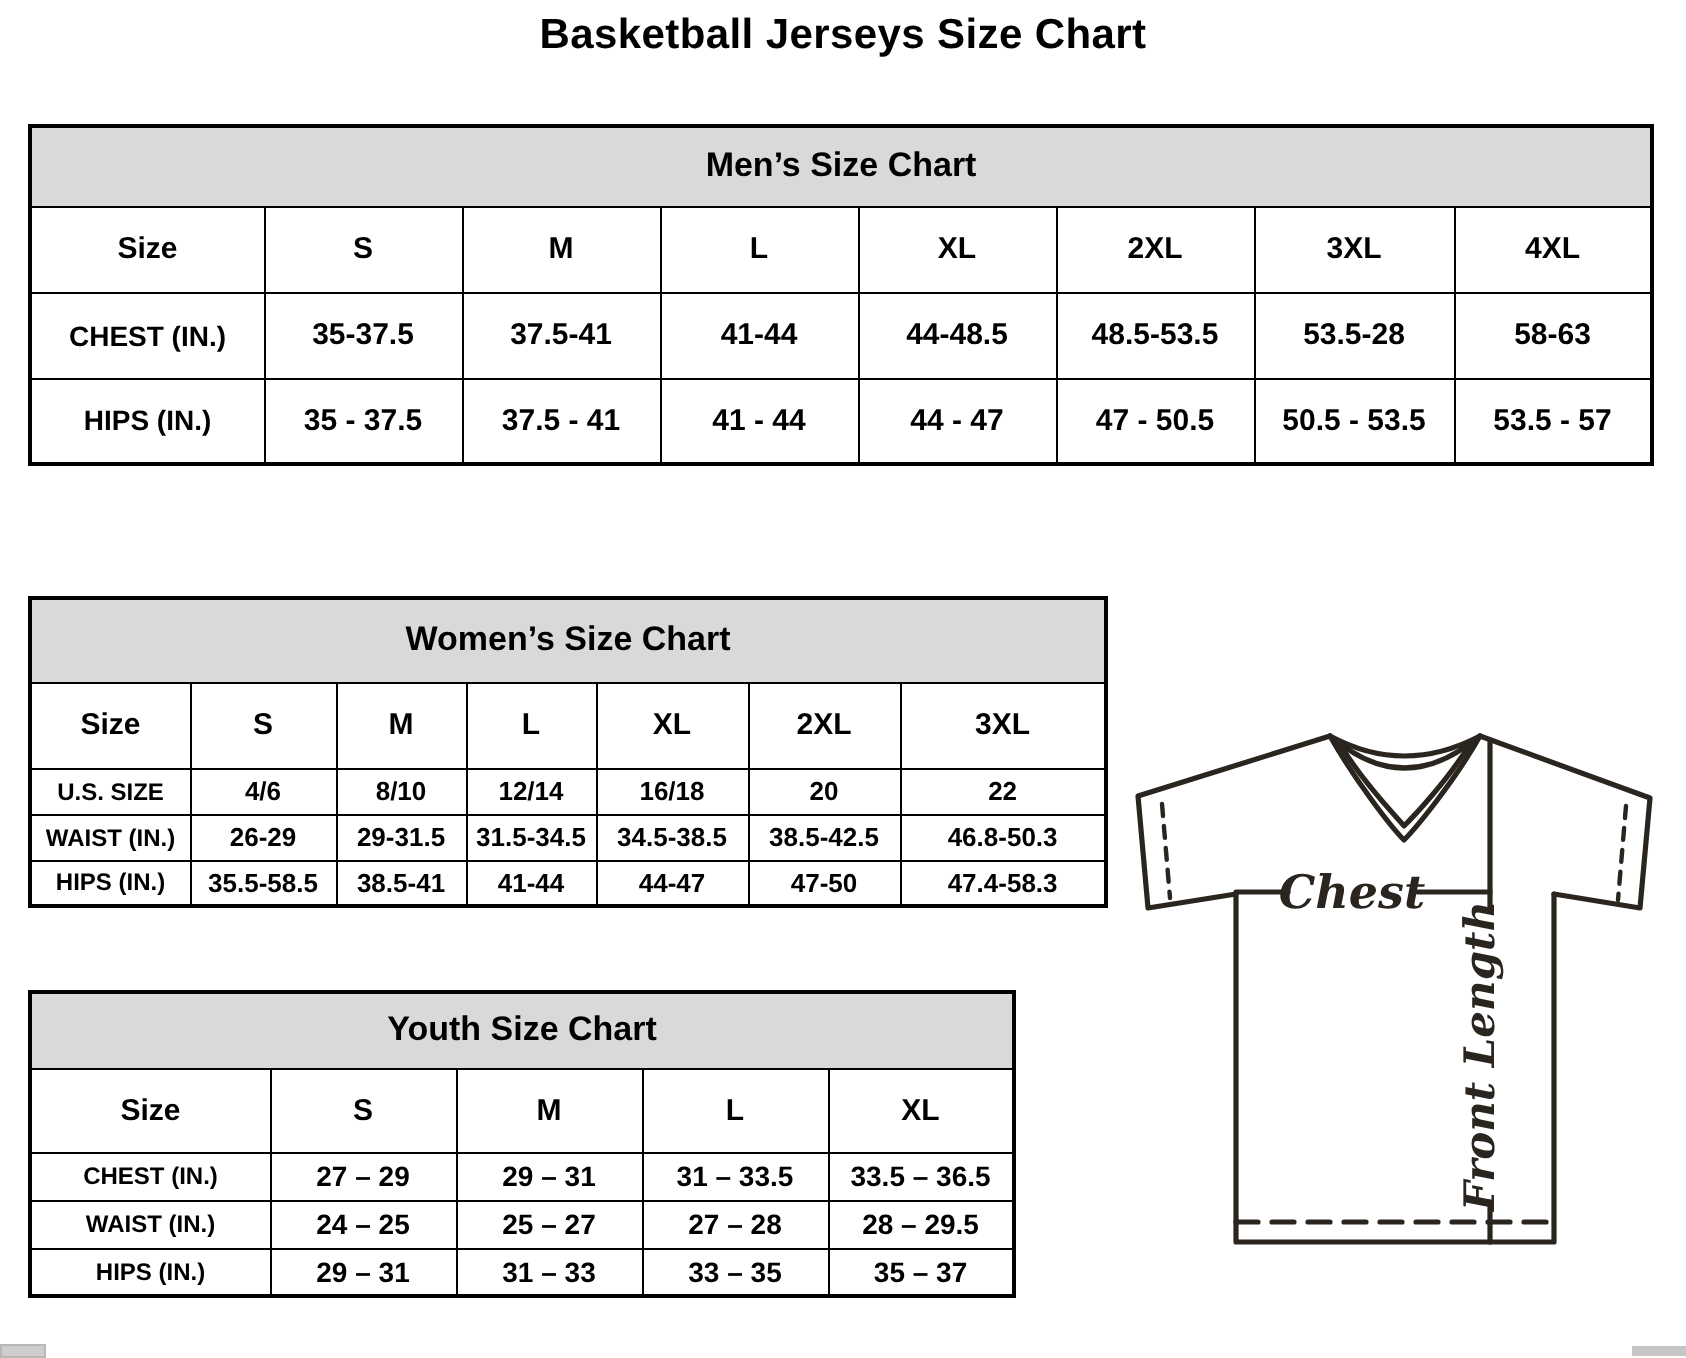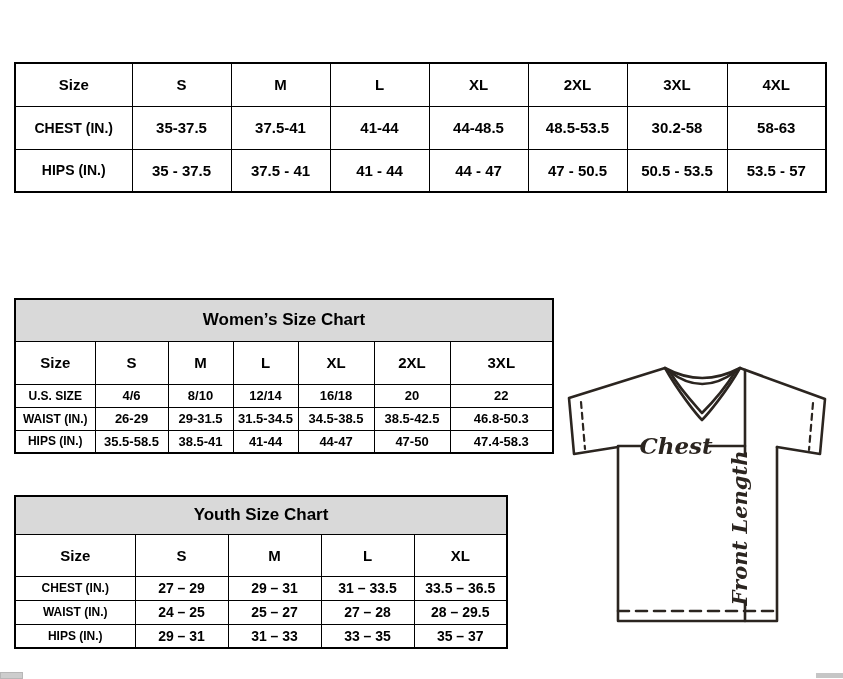--- a/index.html
+++ b/index.html
@@ -51,51 +51,55 @@
   }
   .frag{position:absolute;background:#cdcdcd;border:1px solid #b7b7b7;box-sizing:border-box;}
   .frag-left{left:0;top:672px;width:23px;height:7px;}
   .frag-right{left:816px;top:673px;width:27px;height:5px;border:none;background:#c6c6c6;}
 </style>
 </head>
 <body>
 
 <div id="canvas">
 
+  <div class="page-title">Basketball Jerseys Size Chart</div>
 
   <table class="size-table" id="mens">
     <colgroup>
         <col style="width:117px">
         <col style="width:99px">
         <col style="width:99px">
         <col style="width:99px">
         <col style="width:99px">
         <col style="width:99px">
         <col style="width:100px">
         <col style="width:99px">
       </colgroup>
   <tbody>
+        <tr class="band-row">
+          <th colspan="8" class="band">Men’s Size Chart</th>
+        </tr>
         <tr class="size-row">
           <th>Size</th>
           <th>S</th>
           <th>M</th>
           <th>L</th>
           <th>XL</th>
           <th>2XL</th>
           <th>3XL</th>
           <th>4XL</th>
         </tr>
         <tr class="data-row">
           <td class="row-label">CHEST (IN.)</td>
           <td>35-37.5</td>
           <td>37.5-41</td>
           <td>41-44</td>
           <td>44-48.5</td>
           <td>48.5-53.5</td>
-          <td>30.2-58</td>
+          <td>53.5-28</td>
           <td>58-63</td>
         </tr>
         <tr class="data-row">
           <td class="row-label">HIPS (IN.)</td>
           <td>35 - 37.5</td>
           <td>37.5 - 41</td>
           <td>41 - 44</td>
           <td>44 - 47</td>
           <td>47 - 50.5</td>
           <td>50.5 - 53.5</td>

